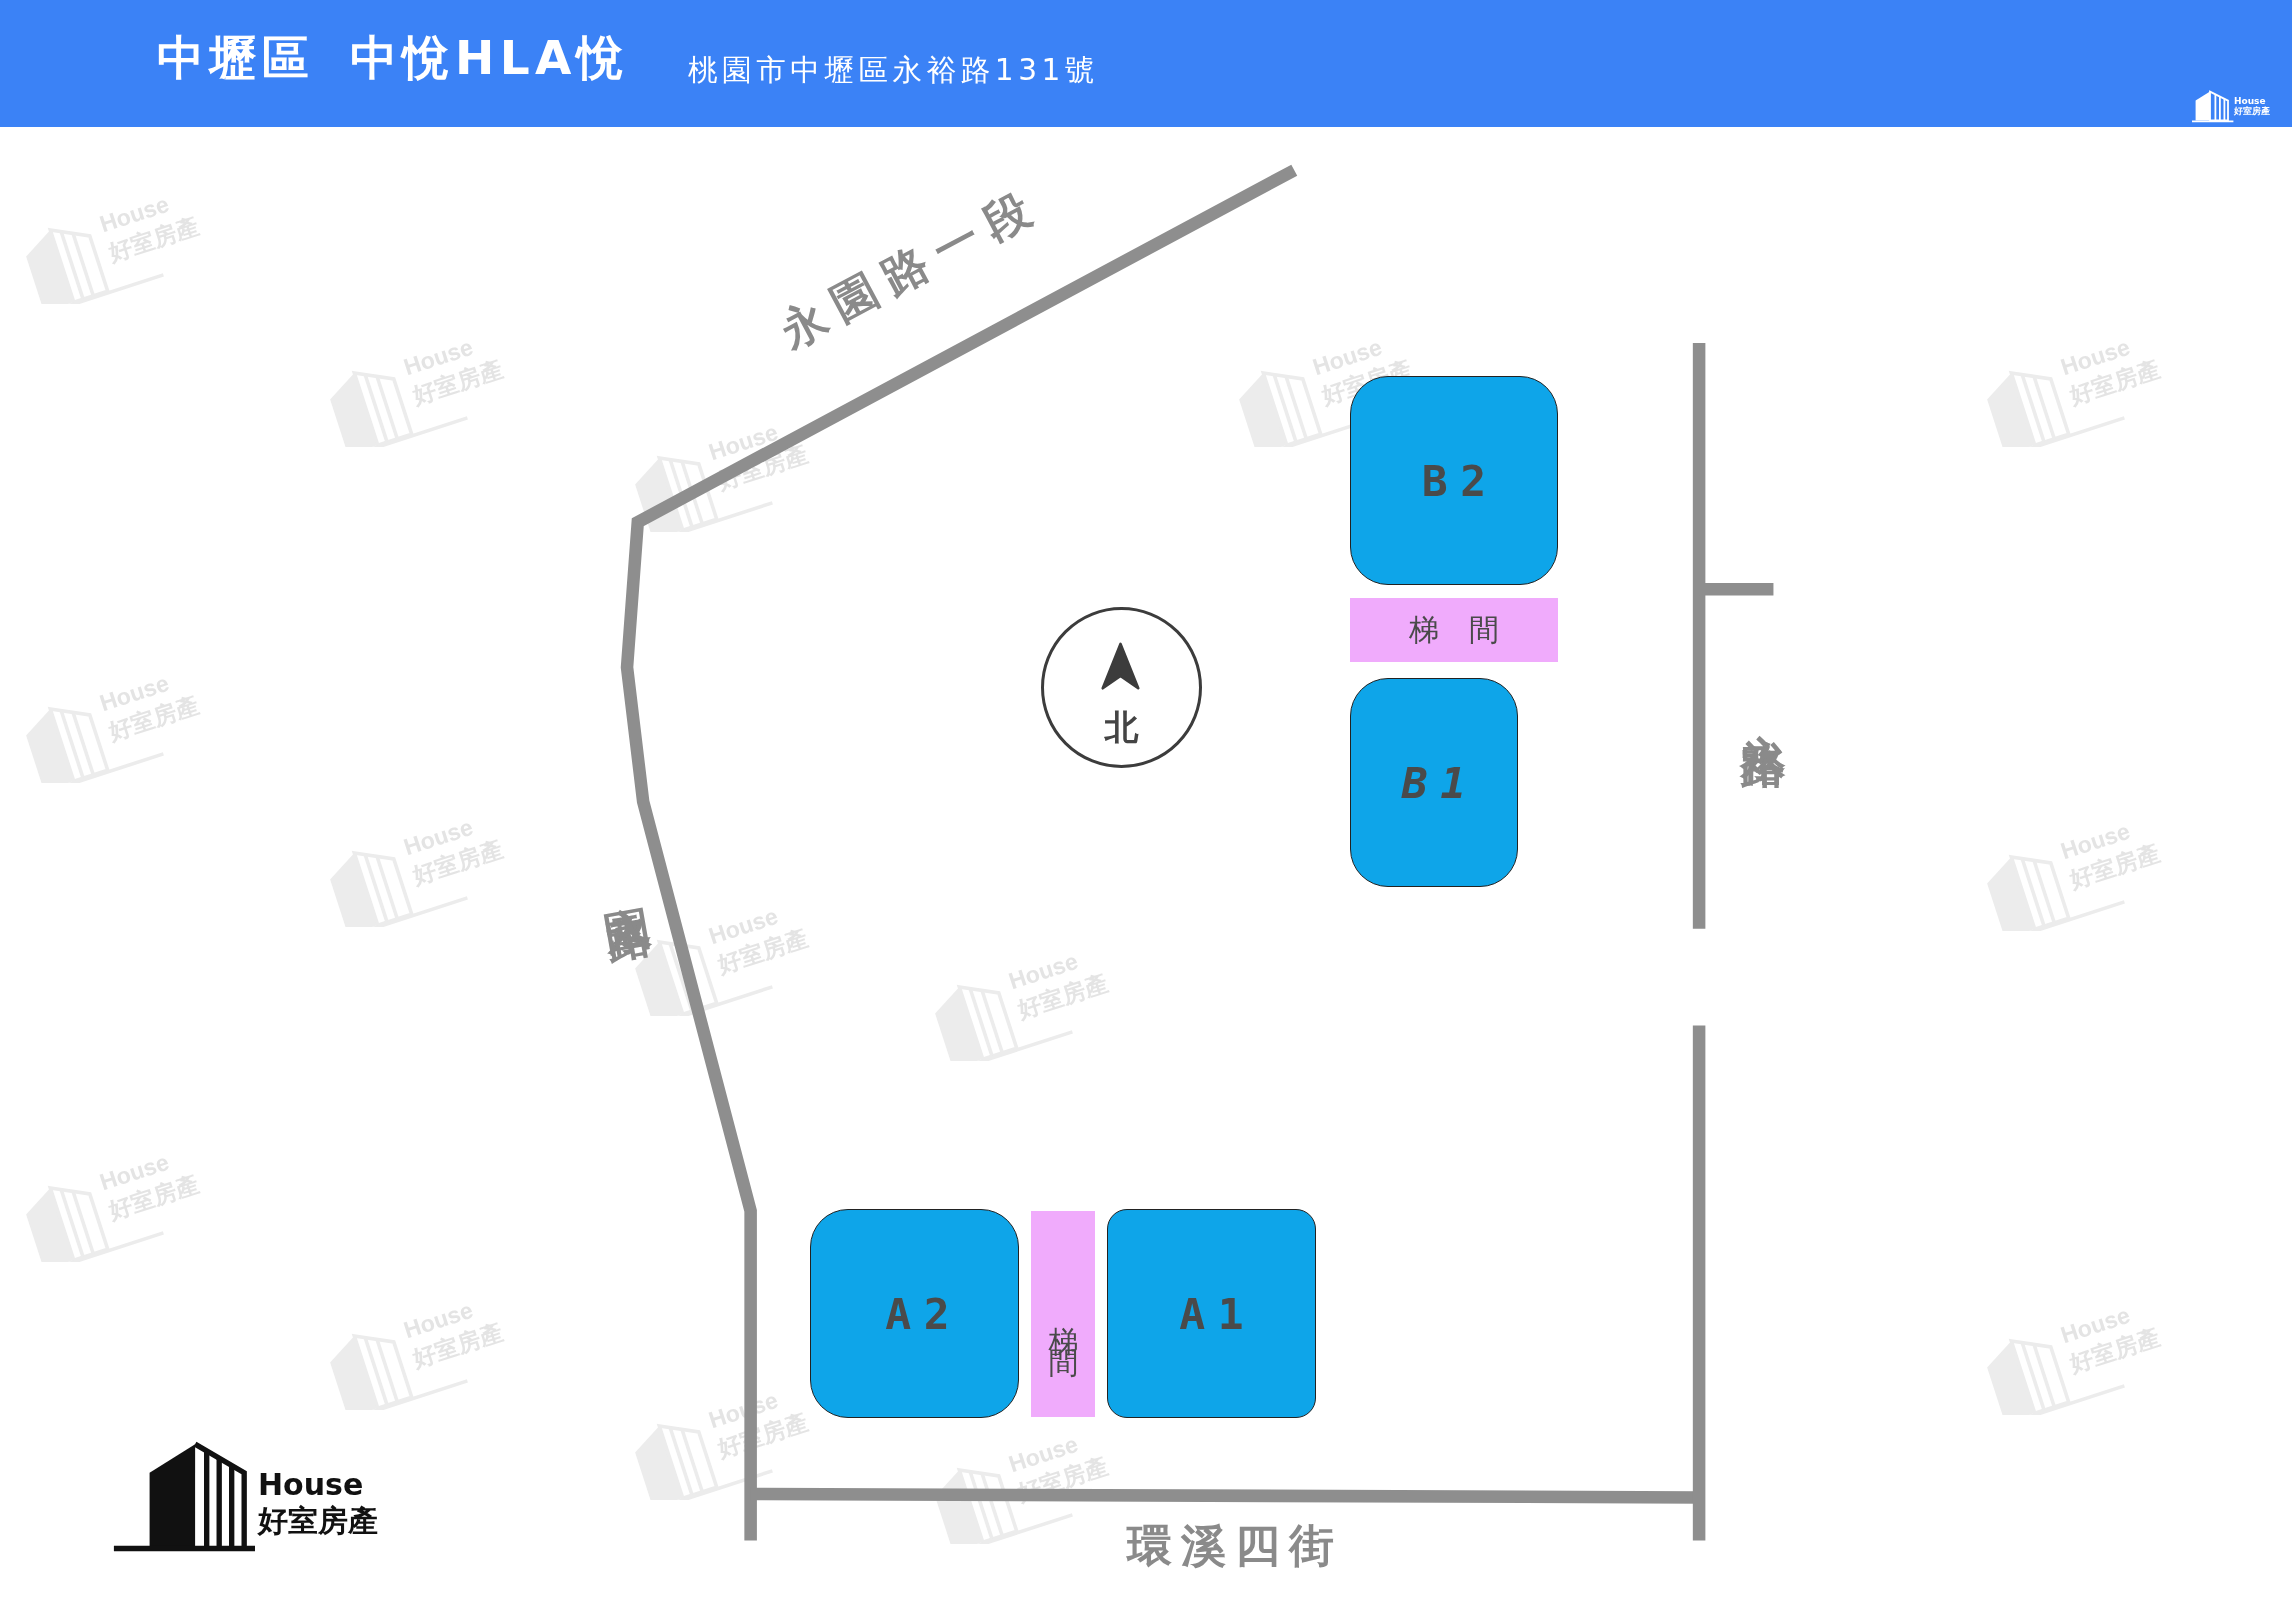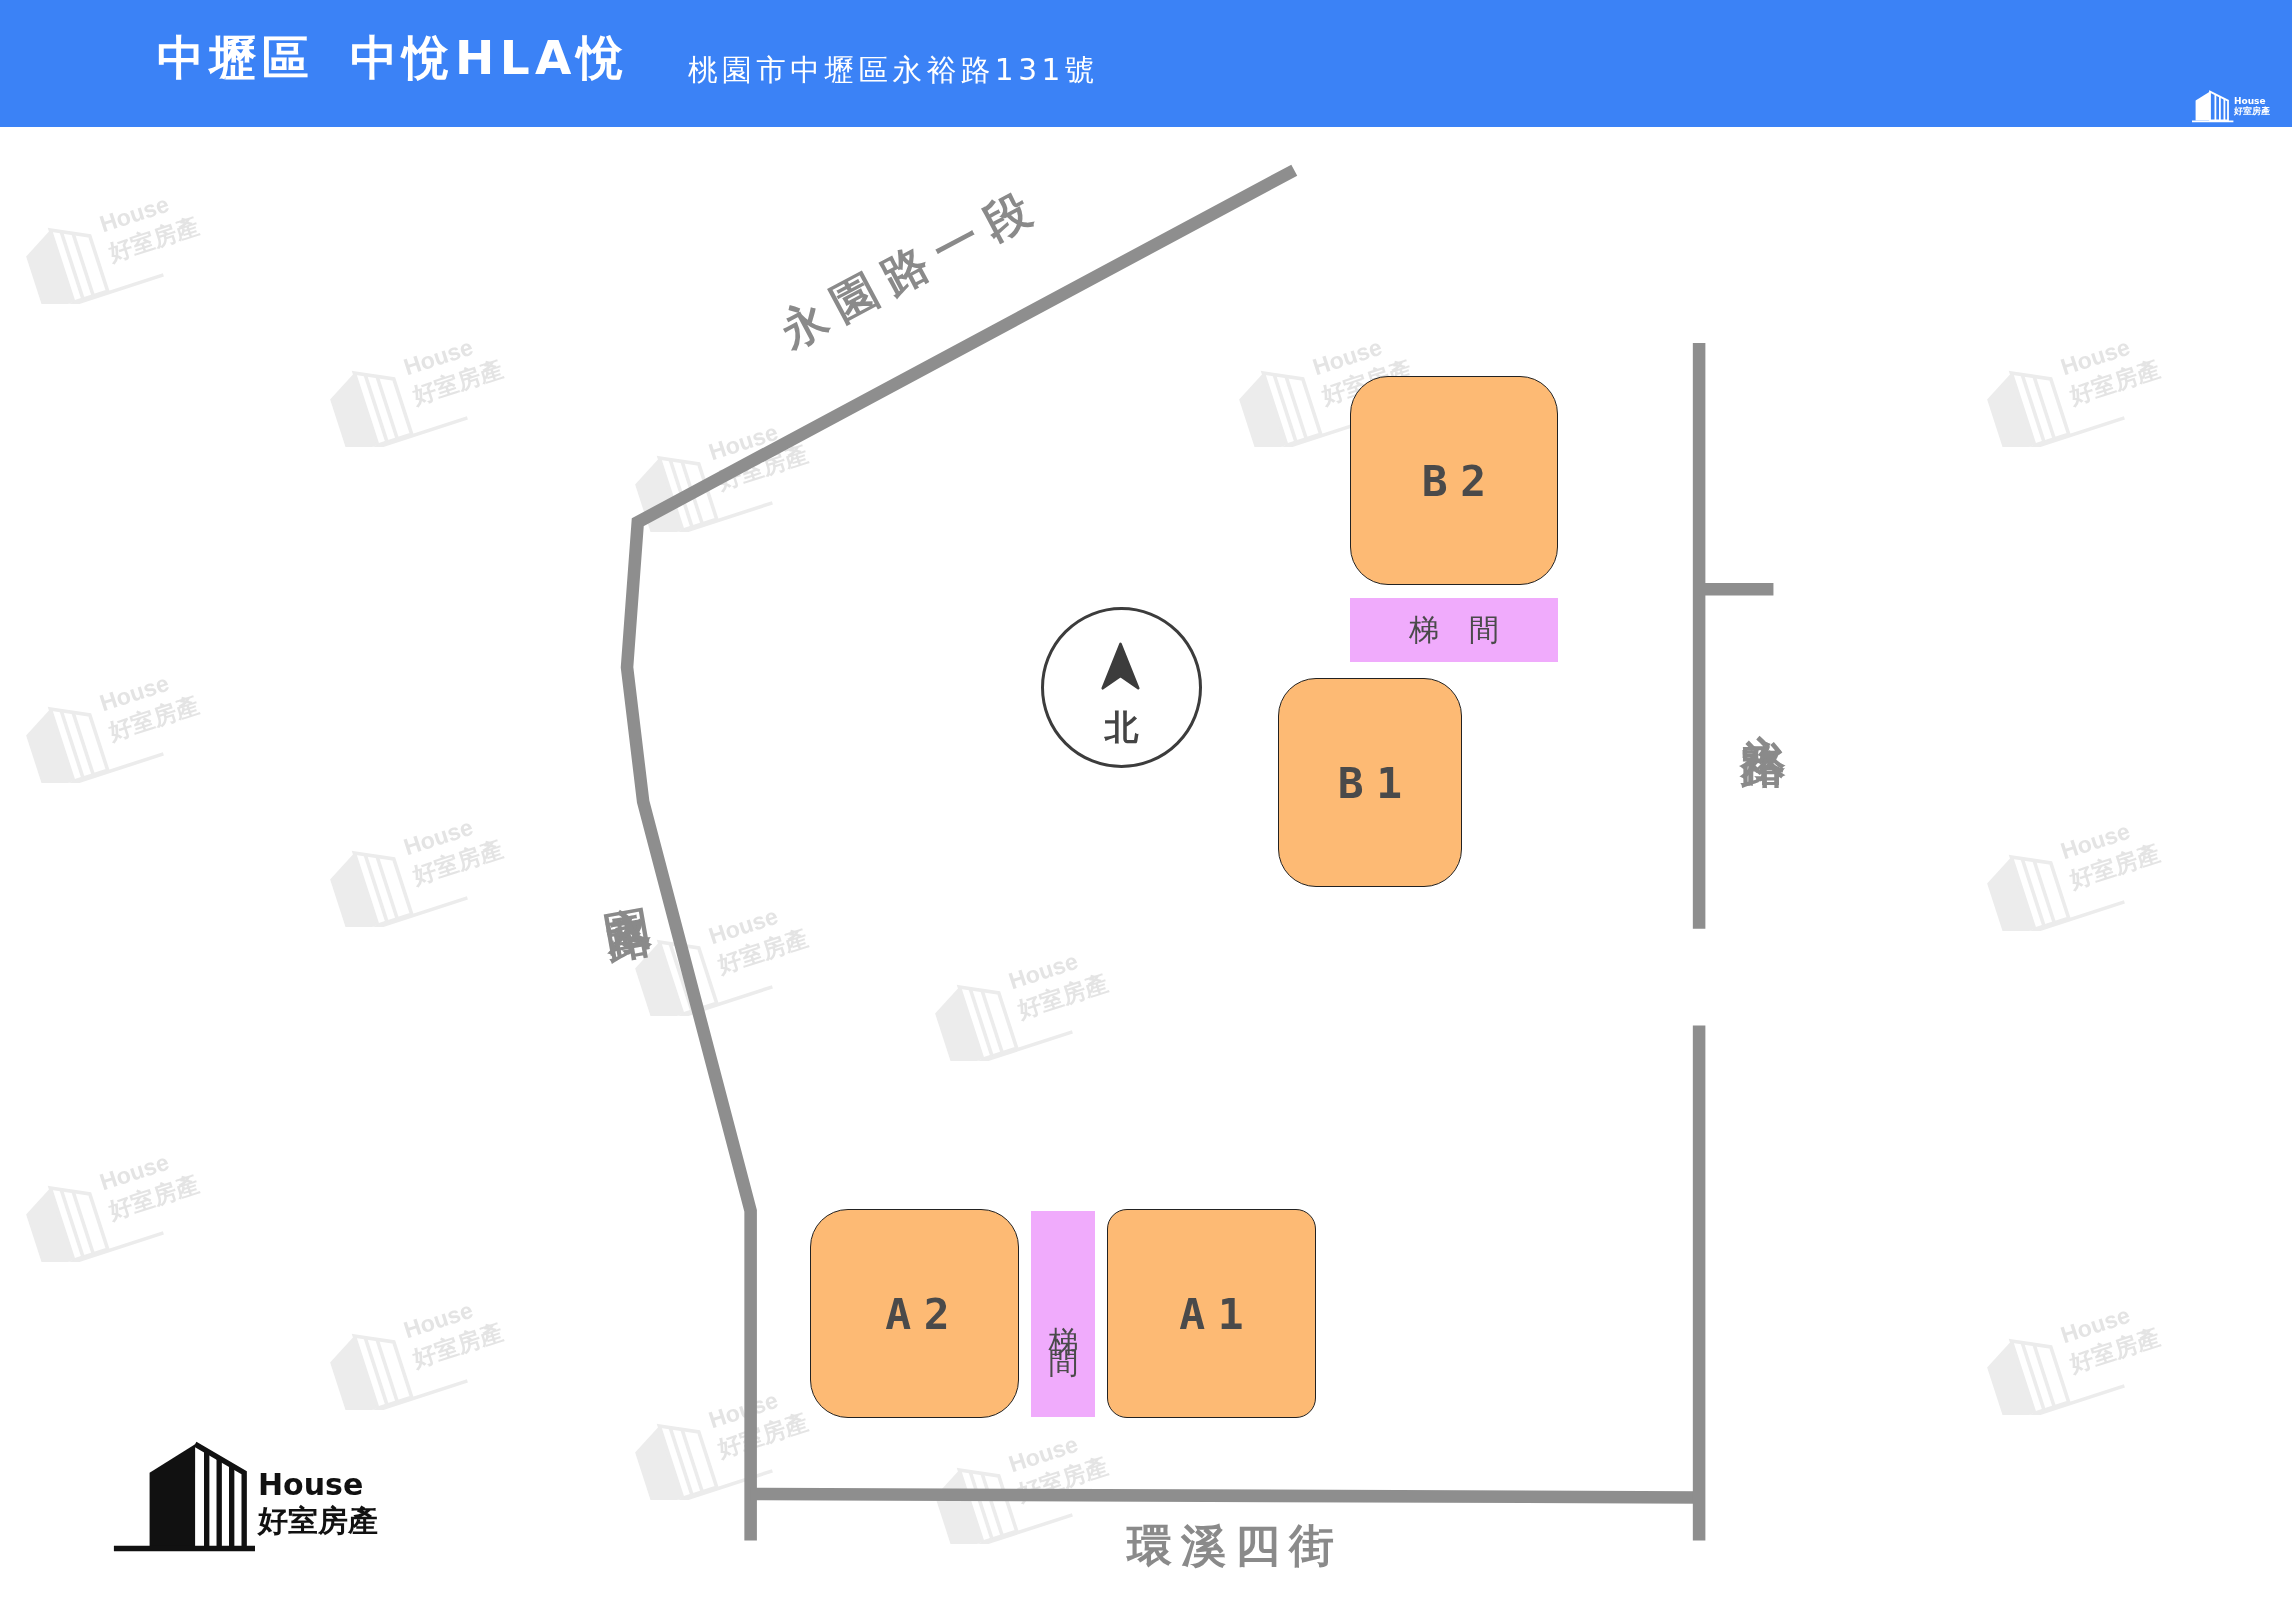--- a/index.html
+++ b/index.html
@@ -5,21 +5,21 @@
   html, body { margin: 0; padding: 0; }
   body { width: 2293px; height: 1622px; position: relative; background: #ffffff; overflow: hidden;
          font-family: "DejaVu Sans", "Liberation Sans", sans-serif; }
   .header { position: absolute; left: 0; top: 0; width: 2293px; height: 127px; background: #3b82f6; }
   .hdr-title { position: absolute; left: 157px; top: 27px; color: #fff; font-size: 47px; font-weight: bold; letter-spacing: 5.4px; white-space: nowrap; }
   .hdr-title .proj { margin-left: 36px; }
   .hdr-addr { position: absolute; left: 688px; top: 50px; color: #fff; font-size: 29.6px; letter-spacing: 4.5px; white-space: nowrap; }
   .hdr-logo { position: absolute; left: 2192px; top: 88px; width: 81px; height: 36px; }
   .hdr-logo-text { position: absolute; left: 2234px; top: 97px; color: #fff; font-size: 9px; line-height: 9.9px; font-weight: bold; }
   svg.map { position: absolute; left: 0; top: 0; }
-  .unit { position: absolute; background: #fdba74; border: 1.8px solid #222; border-radius: 38px; box-sizing: border-box;
+  .unit { position: absolute; background: #0ea5e9; border: 1.8px solid #222; border-radius: 38px; box-sizing: border-box;
           display: flex; align-items: center; justify-content: center; }
   .unit span { font-size: 43px; font-weight: bold; color: #4a4a4a; letter-spacing: 12.5px; margin-left: 12.5px; font-family: "DejaVu Sans Mono", "Liberation Mono", monospace; }
   .stair { position: absolute; background: #f0abfc; display: flex; align-items: center; justify-content: center; color: #4a4a4a; font-size: 30px; }
   .stair.h span { letter-spacing: 30px; margin-left: 30px; }
   .stair.v span { writing-mode: vertical-rl; letter-spacing: 23px; margin-top: 23px; }
   .compass { position: absolute; left: 1041px; top: 607px; width: 161px; height: 161px; box-sizing: border-box; border: 3.6px solid #3c3c3c; border-radius: 50%; }
   .compass-label { position: absolute; left: 0; right: 0; top: 95px; text-align: center; font-size: 34px; font-weight: bold; color: #444; }
   .road-label { position: absolute; color: #8a8a8a; font-weight: bold; font-size: 45px; white-space: nowrap; }
   .road-label.vert { writing-mode: vertical-rl; letter-spacing: 5.4px; }
   .logo-bottom-text { position: absolute; left: 258px; top: 1467px; font-size: 30px; font-weight: bold; color: #111; line-height: 36px; }
@@ -234,21 +234,21 @@
   </svg>
   <div class="compass-label">北</div>
 </div>
 
 <div class="unit" style="left:1350px; top:376px; width:208px; height:209px;">
   <span>B2</span>
 </div>
 <div class="stair h" style="left:1350px; top:598px; width:208px; height:64px;">
   <span>梯間</span>
 </div>
-<div class="unit" style="left:1278px; top:678px; width:184px; height:209px;">
+<div class="unit" style="left:1350px; top:678px; width:168px; height:209px;font-style:italic;">
   <span>B1</span>
 </div>
 
 <div class="unit" style="left:810px; top:1209px; width:209px; height:209px;padding-left:6px;">
   <span>A2</span>
 </div>
 <div class="stair v" style="left:1031px; top:1211px; width:64px; height:206px;">
   <span>梯間</span>
 </div>
 <div class="unit" style="left:1107px; top:1209px; width:209px; height:209px;border-radius:20px;">

